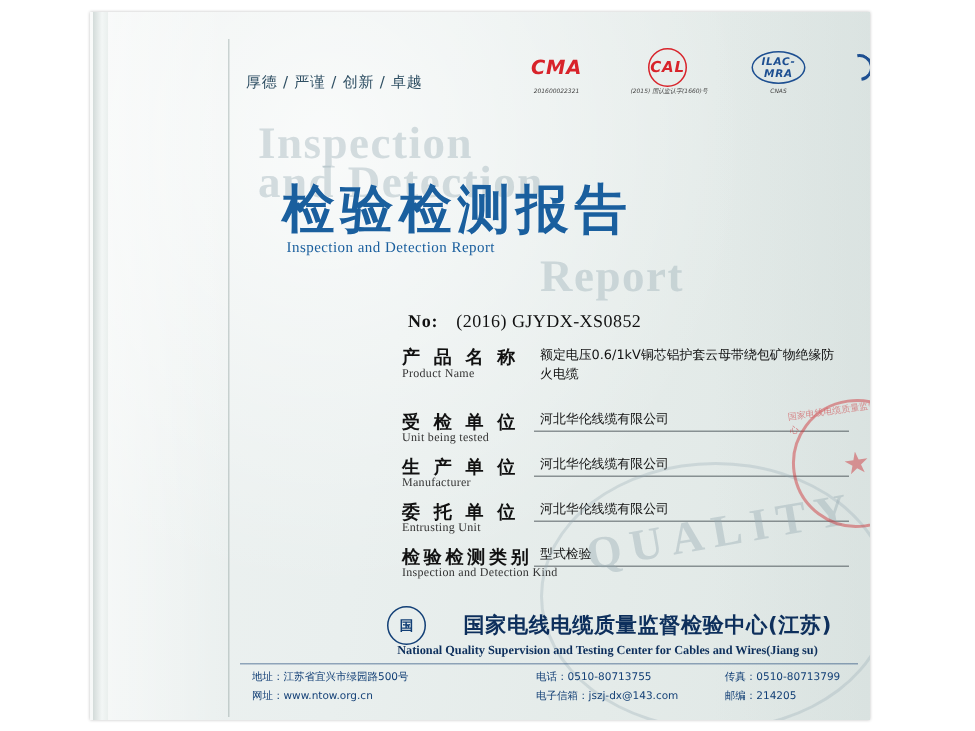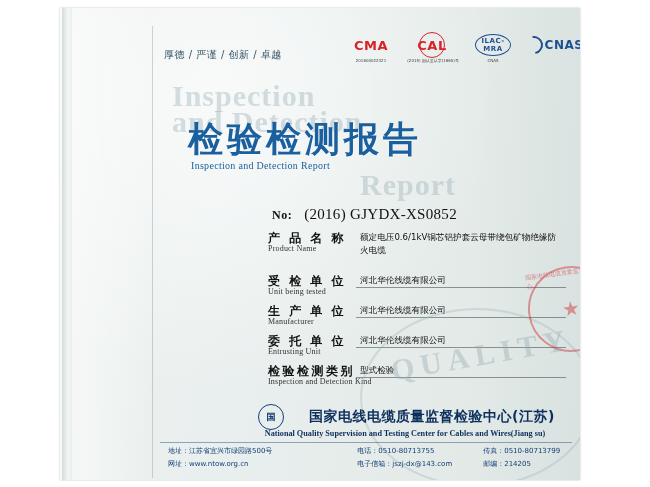--- a/index.html
+++ b/index.html
@@ -81,21 +81,22 @@
     white-space: nowrap;
   }
 
   
   .logo-strip {
     position: absolute;
     left: 285px;
     top: 24px;
     display: flex;
     align-items: flex-start;
-    gap: 9px;
+    gap: 22px;
+    font-style: italic;
   }
   .logo-box {
     text-align: center;
     width: 52px;
   }
   .logo-mark {
     height: 26px;
     display: flex;
     align-items: center;
     justify-content: center;
@@ -114,21 +115,21 @@
     line-height: 1.25;
     font-family: "DejaVu Sans", sans-serif;
     white-space: nowrap;
     transform: scale(0.95);
   }
   .logo-circle {
     width: 24px; height: 24px;
     border: 1.6px solid #d8232a;
     border-radius: 50%;
     display: flex; align-items: center; justify-content: center;
-    font-size: 13px; font-weight: bold; color: #d8232a;
+    font-size: 10px; font-weight: bold; color: #d8232a;
     font-family: "DejaVu Sans", sans-serif;
     margin: 0 auto;
   }
   .logo-oval {
     width: 34px; height: 20px;
     border: 1.4px solid #1d4f91;
     border-radius: 50%;
     display: flex; align-items: center; justify-content: center;
     font-size: 7px; font-weight: bold; color: #1d4f91;
     font-family: "DejaVu Sans", sans-serif;
@@ -189,21 +190,21 @@
     top: 197px;
     font-family: "Liberation Serif", serif;
     color: #111;
   }
   .no-label {
     font-weight: bold;
     font-size: 12px;
     letter-spacing: 0.5px;
   }
   .no-value {
-    font-size: 15px;
+    font-size: 12px;
     margin-left: 8px;
     letter-spacing: 0.3px;
   }
 
   
   .field {
     position: absolute;
     left: 208px;
     width: 300px;
   }

